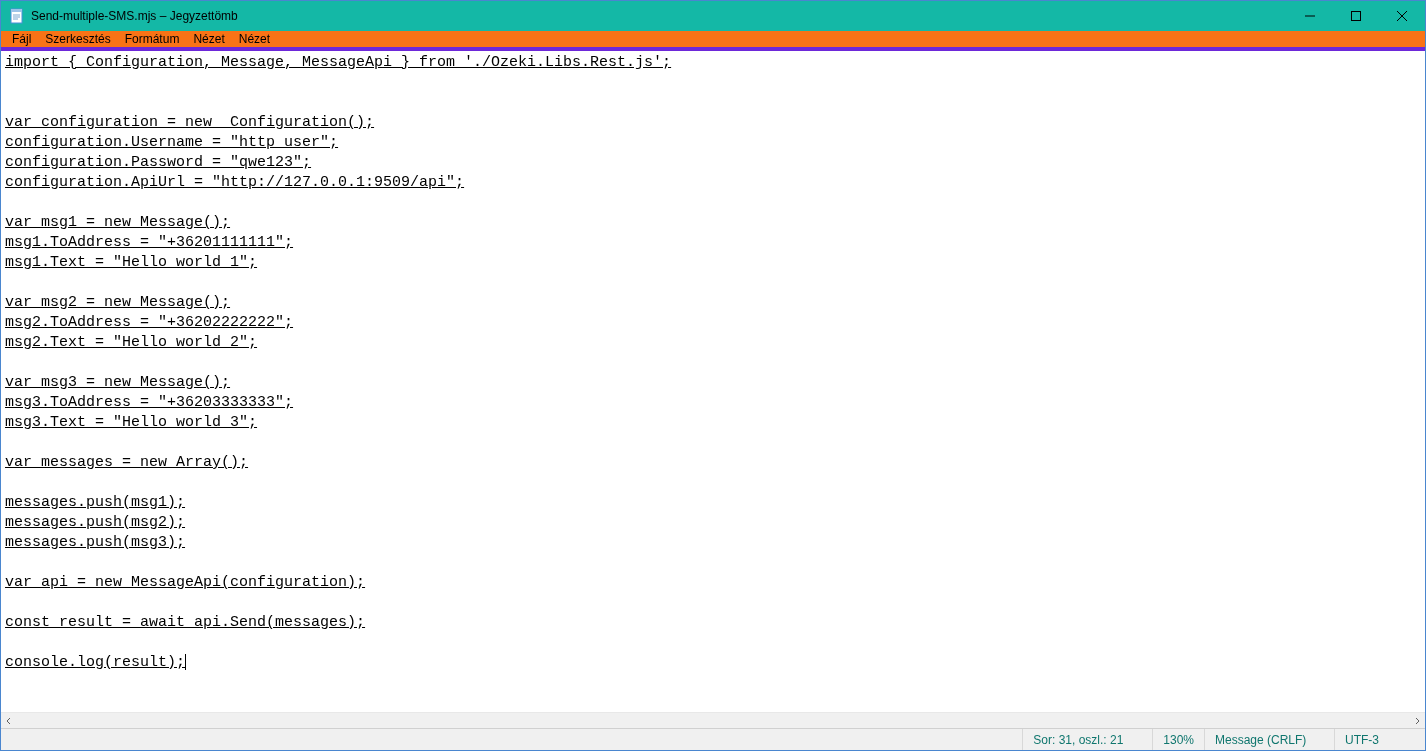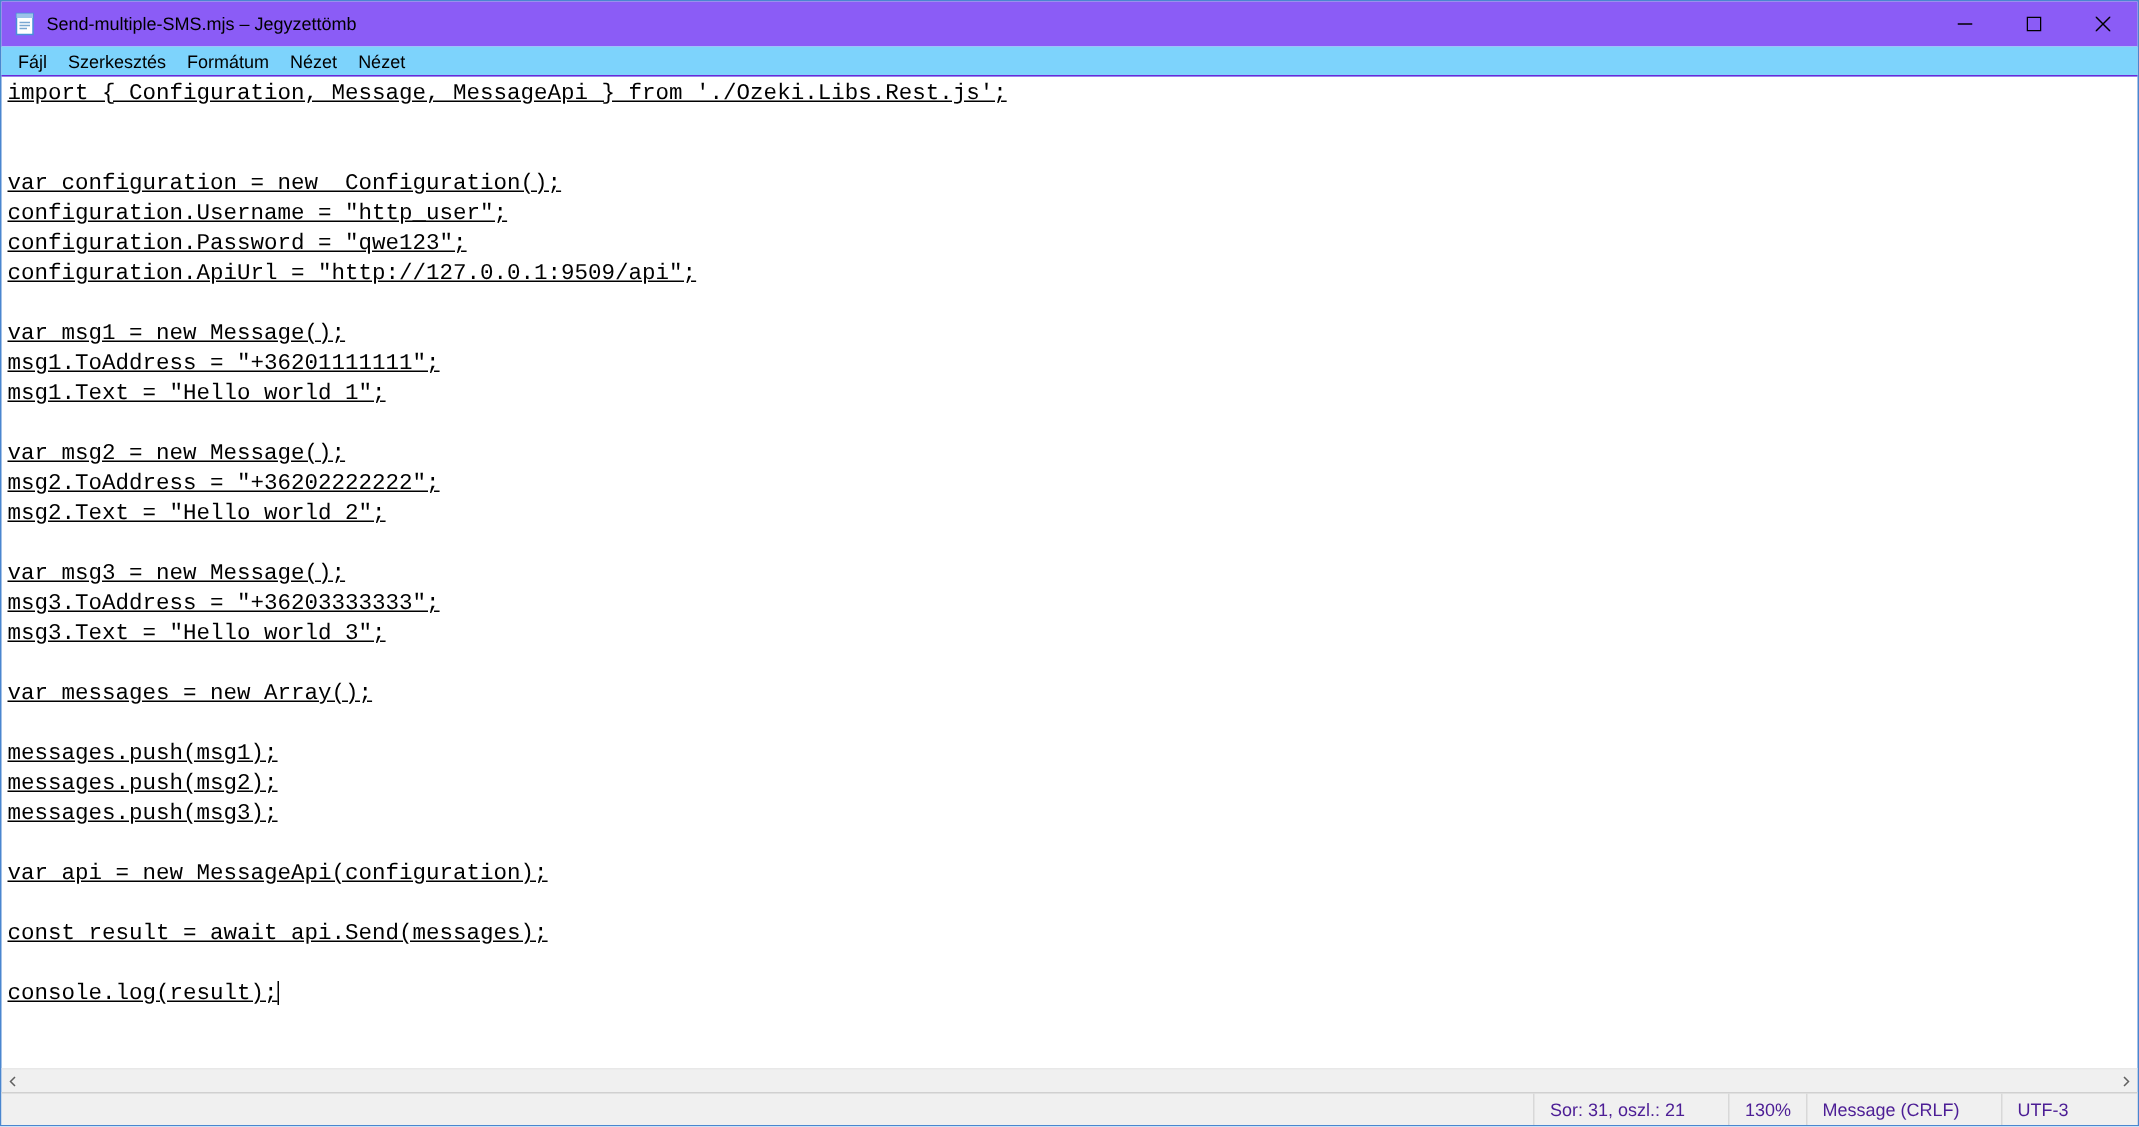--- a/index.html
+++ b/index.html
@@ -1,24 +1,24 @@
 <!DOCTYPE html>
 <html><head>
 <meta charset="utf-8">
 <style>
   * { box-sizing: border-box; }
   html, body { margin: 0; padding: 0; width: 1426px; height: 751px; font-family: "Segoe UI", Tahoma, sans-serif; overflow: hidden; background: #fff; }
   .window { width: 1426px; height: 751px; border: 1px solid #4a86cf; display: flex; flex-direction: column; background: #fff; }
-  .titlebar { height: 30px; background: #8b5cf6; display: flex; align-items: center; padding: 0 0 0 8px; font-size: 12px; color: #000; }
+  .titlebar { height: 30px; background: #14b8a6; display: flex; align-items: center; padding: 0 0 0 8px; font-size: 12px; color: #000; }
   .title-icon { width: 16px; height: 16px; margin-right: 6px; flex-shrink:0; }
   .title-text { flex: 1; white-space: nowrap; overflow: hidden; }
   .win-controls { display: flex; height: 100%; }
   .win-btn { width: 46px; height: 100%; display: flex; align-items: center; justify-content: center; font-family: "Segoe UI", sans-serif; font-size: 10px; }
   .win-btn svg { stroke: #000; }
-  .menubar { height: 20px; background: #7dd3fc; border-bottom: 1px solid #6d28d9; display: flex; align-items: center; padding: 0 4px; font-size: 12px; }
+  .menubar { height: 20px; background: #f97316; border-bottom: 4px solid #6d28d9; display: flex; align-items: center; padding: 0 4px; font-size: 12px; }
   .menu-item { padding: 0 7px; cursor: default; }
   .editor-wrap { flex: 1; overflow: hidden; position: relative; }
   .editor {
     position:absolute; top:0; left:0; right:0; bottom:16px;
     padding: 2px 4px;
     font-family: Consolas, "Courier New", monospace;
     font-size: 15px;
     line-height: 20px;
     white-space: pre;
     overflow: hidden;
@@ -28,21 +28,21 @@
   .cursor {
     display:inline-block; width:0; height:16px; border-left:1px solid #000; vertical-align:text-bottom; margin-bottom:1px;
   }
   .hscroll {
     position:absolute; left:0; right:0; bottom:0; height:16px;
     background:#f0f0f0; border-top:1px solid #e8e8e8;
     display:flex; align-items:center;
   }
   .hs-btn { width:16px; height:16px; display:flex; align-items:center; justify-content:center; color:#606060; }
   .hs-track { flex:1; height:16px; }
-  .statusbar { height: 22px; background:#f0f0f0; border-top:1px solid #d0d0d0; display:flex; align-items:stretch; font-size:12px; color:#4c1d95; }
+  .statusbar { height: 22px; background:#f0f0f0; border-top:1px solid #d0d0d0; display:flex; align-items:stretch; font-size:12px; color:#0f766e; }
   .status-spacer { flex:1; border-right:1px solid #d8d8d8; }
   .status-cell { padding:0 10px; display:flex; align-items:center; border-right:1px solid #d8d8d8; }
   .status-cell.wide { min-width:130px; }
   .status-cell.zoom { min-width:50px; justify-content:flex-end;}
   .status-cell.enc  { min-width:90px; border-right:none; }
 </style>
 </head>
 <body>
 
 <div class="window">

